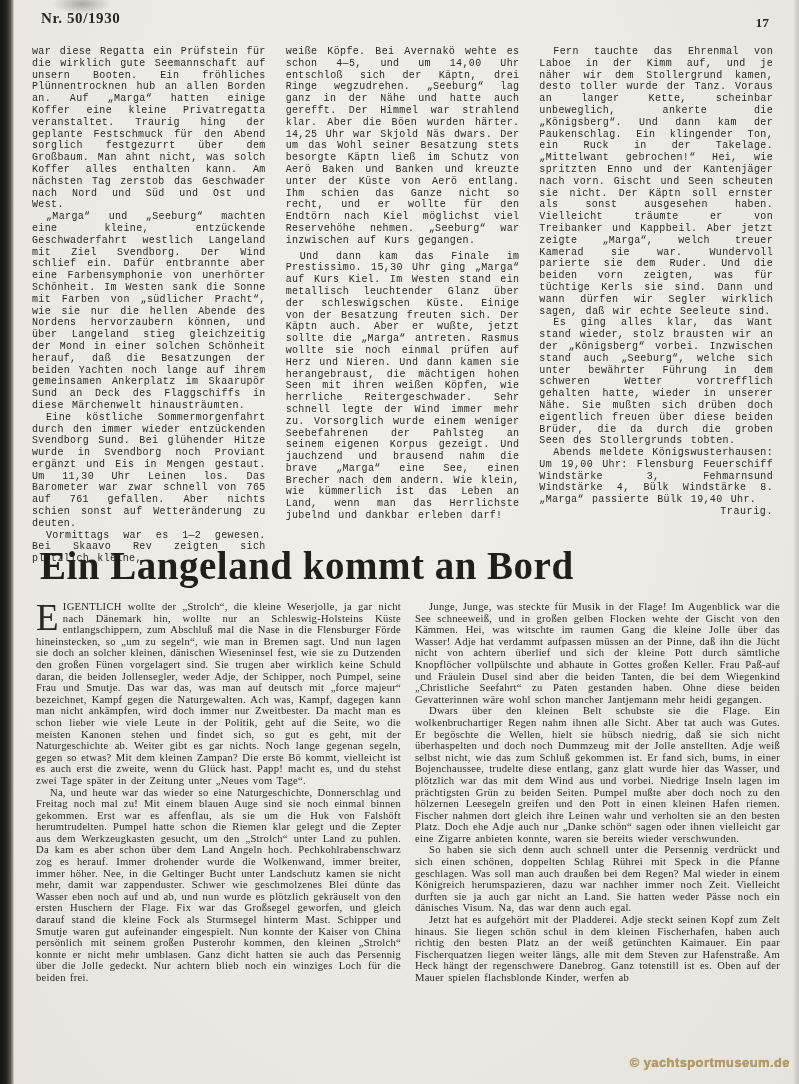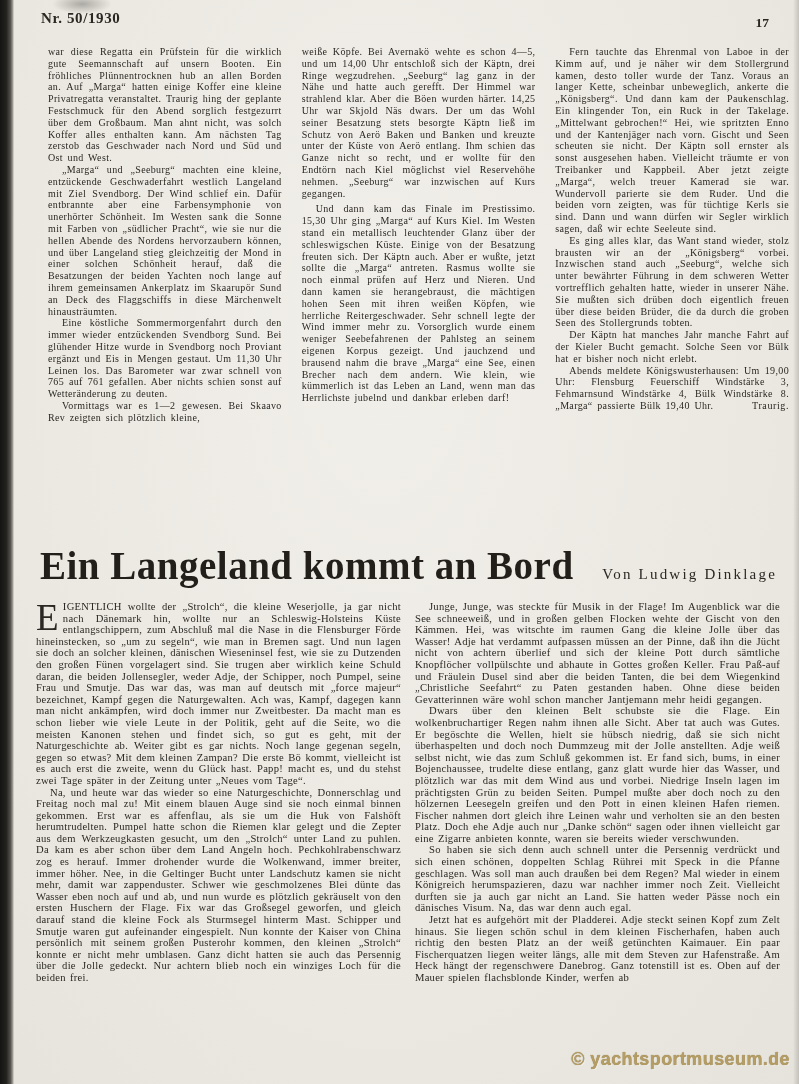--- a/index.html
+++ b/index.html
@@ -17,39 +17,39 @@
     position:absolute; left:52px; top:-6px; width:60px; height:20px;
     background:radial-gradient(ellipse, rgba(120,118,112,.55), rgba(120,118,112,0) 70%);
   }
   .scan-edge-right {
     position:absolute; right:0; top:0; width:6px; height:100%;
     background:linear-gradient(270deg, rgba(90,88,82,.25), rgba(90,88,82,0));
   }
   .masthead-issue { position:absolute; left:41px; top:10px; font-size:15px; font-weight:bold; letter-spacing:.6px; }
   .page-number { position:absolute; right:30px; top:15px; font-size:13.5px; font-weight:600;text-align:right; }
 
-  .top-section { position:absolute; left:48px; top:46px; width:741px; display:flex; gap:20px; }
+  .top-section { position:absolute; left:32px; top:46px; width:741px; display:flex; gap:20px;font-family:Liberation Mono, monospace; }
   .tcol { width:235px; font-size:10px; line-height:11.8px; text-align:justify; letter-spacing:.35px; word-spacing:1.8px; }
   .tcol p, .bcol p { margin:0; text-indent:14px; }
   .tcol p.cont, .bcol p.cont { text-indent:0; }
   .tcol p.gap { margin-top:4px; }
   .sig { float:right; letter-spacing:.6px; }
 
   .headline-row { position:absolute; left:40px; top:544px; width:737px; display:flex; align-items:flex-end; }
   .headline-row h1 { margin:0; font-size:39px; font-weight:600; line-height:44px; letter-spacing:.5px; color:#221f1a; white-space:nowrap; }
   .byline { margin-left:auto; padding-bottom:5px; font-size:15px; letter-spacing:2.2px; white-space:nowrap; }
 
   .bottom-section { position:absolute; left:36px; top:601px; width:744px; display:flex; gap:14px; }
   .bcol { width:365px; font-size:10.6px; line-height:11.6px; text-align:justify; letter-spacing:.25px; word-spacing:1.4px; }
   .dropcap { float:left; font-size:37px; line-height:29px; padding:2px 4px 0 0; font-weight:500; }
 
   .watermark {
     position:absolute; right:9px; bottom:14px;
     font-family:"Liberation Sans","DejaVu Sans",sans-serif;
-    font-weight:bold; font-size:18px; letter-spacing:.4px;
+    font-weight:bold; font-size:13px; letter-spacing:.4px;
     color:#b39a5e; opacity:.95;
     text-shadow:0 0 1px #776234, 1px 1px 0 rgba(255,255,255,.55);
     margin-left:28px;
   }
 </style>
 </head>
 <body>
 
 <div class="page">
   <div class="scan-smudge"></div>
@@ -65,28 +65,26 @@
         <p>Eine köstliche Sommermorgenfahrt durch den immer wieder entzückenden Svendborg Sund. Bei glühender Hitze wurde in Svendborg noch Proviant ergänzt und Eis in Mengen gestaut. Um 11,30 Uhr Leinen los. Das Barometer war zwar schnell von 765 auf 761 gefallen. Aber nichts schien sonst auf Wetteränderung zu deuten.</p>
         <p>Vormittags war es 1—2 gewesen. Bei Skaavo Rev zeigten sich plötzlich kleine,</p>
       </div>
     <div class="tcol">
         <p class="cont">weiße Köpfe. Bei Avernakö wehte es schon 4—5, und um 14,00 Uhr entschloß sich der Käptn, drei Ringe wegzudrehen. „Seeburg“ lag ganz in der Nähe und hatte auch gerefft. Der Himmel war strahlend klar. Aber die Böen wurden härter. 14,25 Uhr war Skjold Näs dwars. Der um das Wohl seiner Besatzung stets besorgte Käptn ließ im Schutz von Aerö Baken und Banken und kreuzte unter der Küste von Aerö entlang. Ihm schien das Ganze nicht so recht, und er wollte für den Endtörn nach Kiel möglichst viel Reservehöhe nehmen. „Seeburg“ war inzwischen auf Kurs gegangen.</p>
         <p class="gap">Und dann kam das Finale im Prestissimo. 15,30 Uhr ging „Marga“ auf Kurs Kiel. Im Westen stand ein metallisch leuchtender Glanz über der schleswigschen Küste. Einige von der Besatzung freuten sich. Der Käptn auch. Aber er wußte, jetzt sollte die „Marga“ antreten. Rasmus wollte sie noch einmal prüfen auf Herz und Nieren. Und dann kamen sie herangebraust, die mächtigen hohen Seen mit ihren weißen Köpfen, wie herrliche Reitergeschwader. Sehr schnell legte der Wind immer mehr zu. Vorsorglich wurde einem weniger Seebefahrenen der Pahlsteg an seinem eigenen Korpus gezeigt. Und jauchzend und brausend nahm die brave „Marga“ eine See, einen Brecher nach dem andern. Wie klein, wie kümmerlich ist das Leben an Land, wenn man das Herrlichste jubelnd und dankbar erleben darf!</p>
       </div>
     <div class="tcol">
         <p>Fern tauchte das Ehrenmal von Laboe in der Kimm auf, und je näher wir dem Stollergrund kamen, desto toller wurde der Tanz. Voraus an langer Kette, scheinbar unbeweglich, ankerte die „Königsberg“. Und dann kam der Paukenschlag. Ein klingender Ton, ein Ruck in der Takelage. „Mittelwant gebrochen!“ Hei, wie spritzten Enno und der Kantenjäger nach vorn. Gischt und Seen scheuten sie nicht. Der Käptn soll ernster als sonst ausgesehen haben. Vielleicht träumte er von Treibanker und Kappbeil. Aber jetzt zeigte „Marga“, welch treuer Kamerad sie war. Wundervoll parierte sie dem Ruder. Und die beiden vorn zeigten, was für tüchtige Kerls sie sind. Dann und wann dürfen wir Segler wirklich sagen, daß wir echte Seeleute sind.</p>
         <p>Es ging alles klar, das Want stand wieder, stolz brausten wir an der „Königsberg“ vorbei. Inzwischen stand auch „Seeburg“, welche sich unter bewährter Führung in dem schweren Wetter vortrefflich gehalten hatte, wieder in unserer Nähe. Sie mußten sich drüben doch eigentlich freuen über diese beiden Brüder, die da durch die groben Seen des Stollergrunds tobten.</p>
-        <p>Der Käptn hat manches Jahr manche Fahrt auf der Kieler Bucht gemacht. Solche Seen vor Bülk hat er bisher noch nicht erlebt.</p>
         <p>Abends meldete Königswusterhausen: Um 19,00 Uhr: Flensburg Feuerschiff Windstärke 3, Fehmarnsund Windstärke 4, Bülk Windstärke 8. „Marga“ passierte Bülk 19,40 Uhr.<span class="sig">Traurig.</span></p>
       </div>
   </div>
 
   <div class="headline-row">
     <h1>Ein Langeland kommt an Bord</h1>
-    <div class="byline">Von Ludwig Dinklage</div>
   </div>
 
   <div class="bottom-section">
     <div class="bcol">
       <p class="cont"><span class="dropcap">E</span><span>IGENTLICH wollte der „Strolch“, die kleine Weserjolle, ja gar nicht nach Dänemark hin, wollte nur an Schleswig-Holsteins Küste entlangschippern, zum Abschluß mal die Nase in die Flensburger Förde hineinstecken, so „um zu segeln“, wie man in Bremen sagt. Und nun lagen sie doch an solcher kleinen, dänischen Wieseninsel fest, wie sie zu Dutzenden den großen Fünen vorgelagert sind. Sie trugen aber wirklich keine Schuld daran, die beiden Jollensegler, weder Adje, der Schipper, noch Pumpel, seine Frau und Smutje. Das war das, was man auf deutsch mit „force majeur“ bezeichnet, Kampf gegen die Naturgewalten. Ach was, Kampf, dagegen kann man nicht ankämpfen, wird doch immer nur Zweitbester. Da macht man es schon lieber wie viele Leute in der Politik, geht auf die Seite, wo die meisten Kanonen stehen und findet sich, so gut es geht, mit der Naturgeschichte ab. Weiter gibt es gar nichts. Noch lange gegenan segeln, gegen so etwas? Mit dem kleinen Zampan? Die erste Bö kommt, vielleicht ist es auch erst die zweite, wenn du Glück hast. Papp! macht es, und du stehst zwei Tage später in der Zeitung unter „Neues vom Tage“.</span></p>
     <p>Na, und heute war das wieder so eine Naturgeschichte, Donnerschlag und Freitag noch mal zu! Mit einem blauen Auge sind sie noch einmal binnen gekommen. Erst war es affenflau, als sie um die Huk von Falshöft herumtrudelten. Pumpel hatte schon die Riemen klar gelegt und die Zepter aus dem Werkzeugkasten gesucht, um den „Strolch“ unter Land zu puhlen. Da kam es aber schon über dem Land Angeln hoch. Pechkohlrabenschwarz zog es herauf. Immer drohender wurde die Wolkenwand, immer breiter, immer höher. Nee, in die Geltinger Bucht unter Landschutz kamen sie nicht mehr, damit war zappenduster. Schwer wie geschmolzenes Blei dünte das Wasser eben noch auf und ab, und nun wurde es plötzlich gekräuselt von den ersten Huschern der Flage. Fix war das Großsegel geworfen, und gleich darauf stand die kleine Fock als Sturmsegel hinterm Mast. Schipper und Smutje waren gut aufeinander eingespielt. Nun konnte der Kaiser von China persönlich mit seinem großen Pusterohr kommen, den kleinen „Strolch“ konnte er nicht mehr umblasen. Ganz dicht hatten sie auch das Persennig über die Jolle gedeckt. Nur achtern blieb noch ein winziges Loch für die beiden frei.</p>
       </div>
     <div class="bcol">
         <p>Junge, Junge, was steckte für Musik in der Flage! Im Augenblick war die See schneeweiß, und in großen gelben Flocken wehte der Gischt von den Kämmen. Hei, was witschte im raumen Gang die kleine Jolle über das Wasser! Adje hat verdammt aufpassen müssen an der Pinne, daß ihn die Jücht nicht von achtern überlief und sich der kleine Pott durch sämtliche Knopflöcher vollpülschte und abhaute in Gottes großen Keller. Frau Paß-auf und Fräulein Dusel sind aber die beiden Tanten, die bei dem Wiegenkind „Christliche Seefahrt“ zu Paten gestanden haben. Ohne diese beiden Gevatterinnen wäre wohl schon mancher Jantjemann mehr heidi gegangen.</p>
         <p>Dwars über den kleinen Belt schubste sie die Flage. Ein wolkenbruchartiger Regen nahm ihnen alle Sicht. Aber tat auch was Gutes. Er begöschte die Wellen, hielt sie hübsch niedrig, daß sie sich nicht überhaspelten und doch noch Dummzeug mit der Jolle anstellten. Adje weiß selbst nicht, wie das zum Schluß gekommen ist. Er fand sich, bums, in einer Bojenchaussee, trudelte diese entlang, ganz glatt wurde hier das Wasser, und plötzlich war das mit dem Wind aus und vorbei. Niedrige Inseln lagen im prächtigsten Grün zu beiden Seiten. Pumpel mußte aber doch noch zu den hölzernen Leesegeln greifen und den Pott in einen kleinen Hafen riemen. Fischer nahmen dort gleich ihre Leinen wahr und verholten sie an den besten Platz. Doch ehe Adje auch nur „Danke schön“ sagen oder ihnen vielleicht gar eine Zigarre anbieten konnte, waren sie bereits wieder verschwunden.</p>

